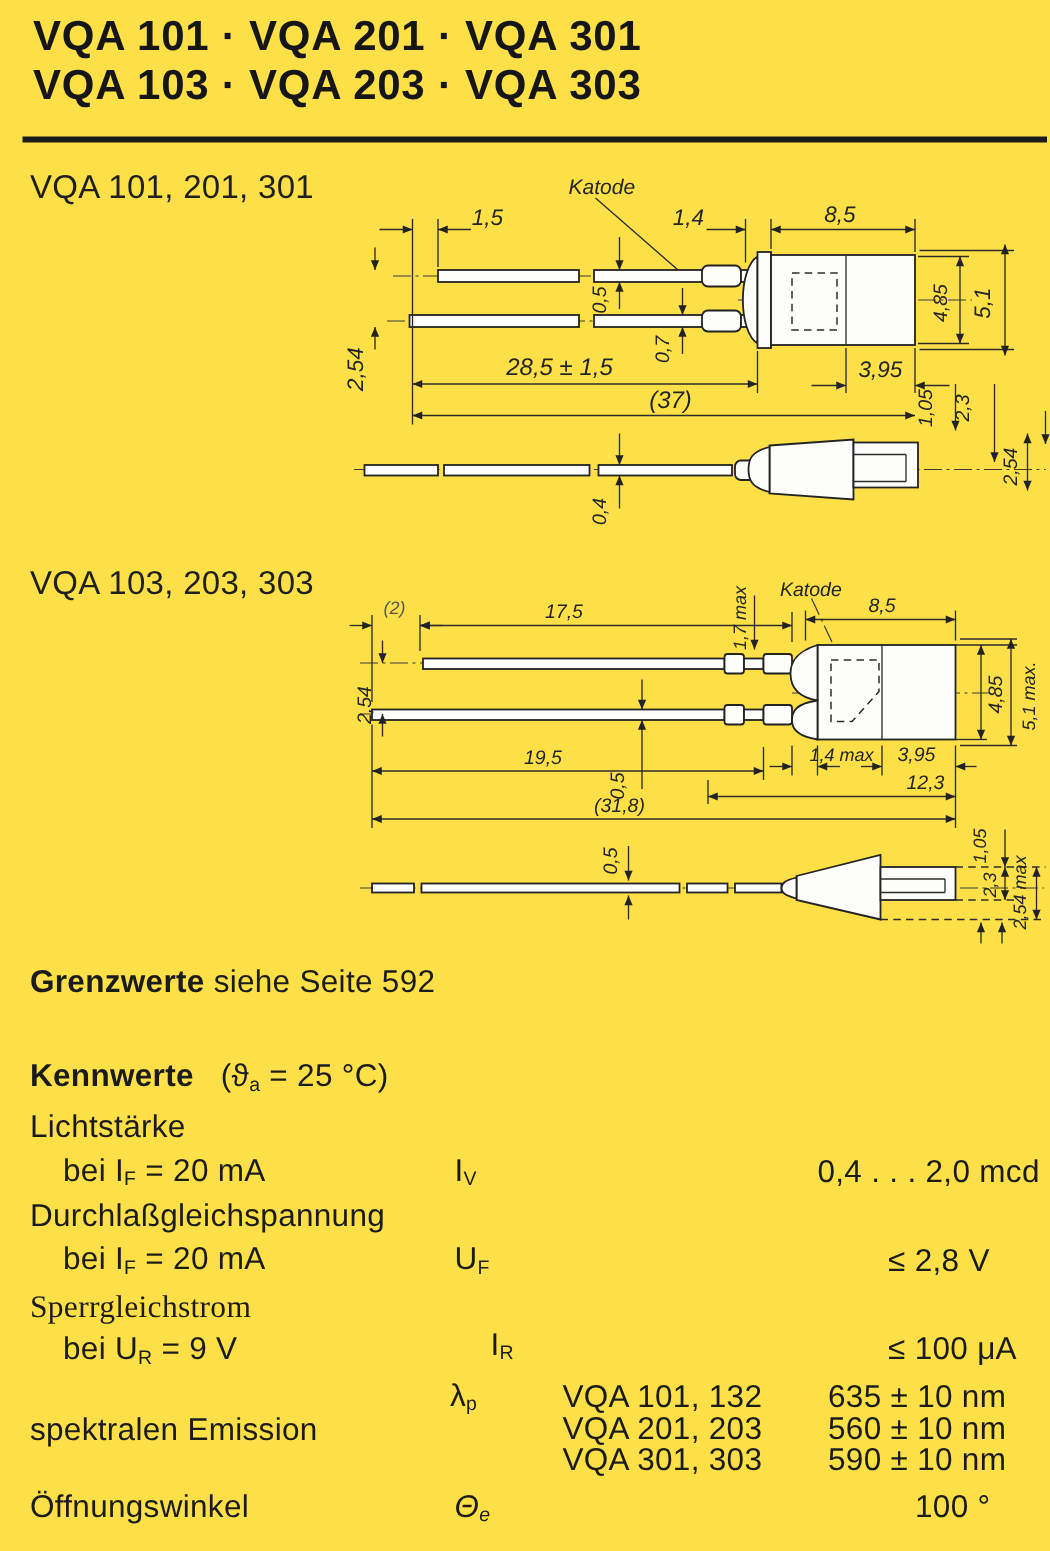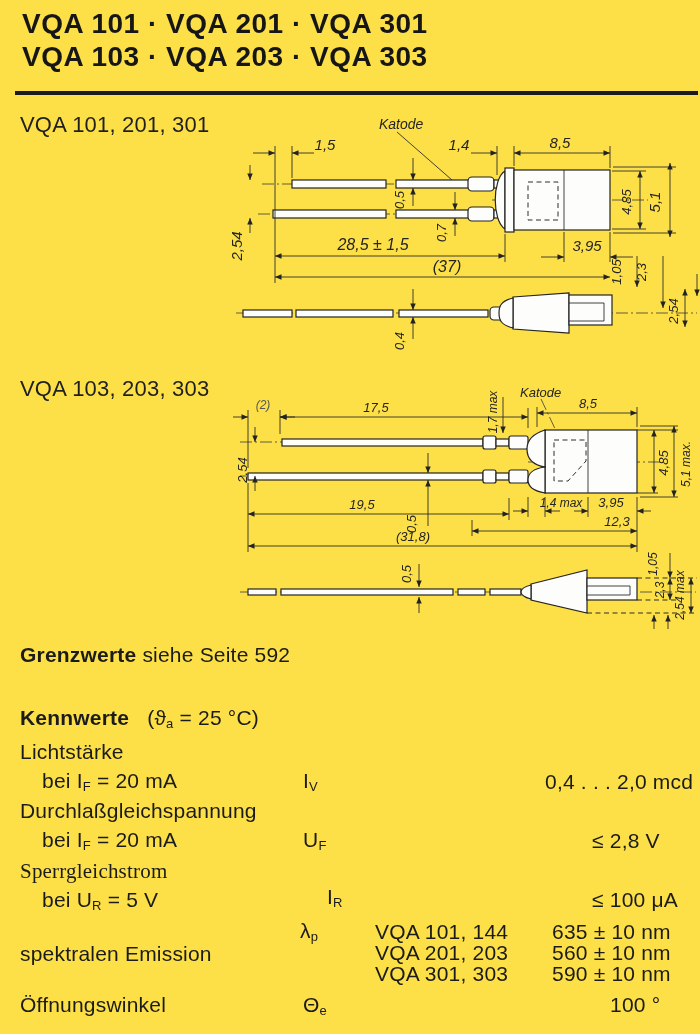--- a/index.html
+++ b/index.html
@@ -292,30 +292,30 @@
   <div class="abs t" style="left:42px;top:769px;"><span>bei I</span><sub>F</sub><span> = 20 mA</span></div>
   <div class="abs t" style="left:303px;top:769px;"><span>I</span><sub>V</sub></div>
   <div class="abs t" style="left:545px;top:770px;">0,4 . . . 2,0 mcd</div>
 
   <div class="abs t" style="left:20px;top:799px;">Durchlaßgleichspannung</div>
   <div class="abs t" style="left:42px;top:828px;"><span>bei I</span><sub>F</sub><span> = 20 mA</span></div>
   <div class="abs t" style="left:303px;top:828px;"><span>U</span><sub>F</sub></div>
   <div class="abs t" style="left:592px;top:829px;">≤ 2,8 V</div>
 
   <div class="abs t" style="left:20px;top:859px;font-family:Liberation Serif, serif;">Sperrgleichstrom</div>
-  <div class="abs t" style="left:42px;top:888px;"><span>bei U</span><sub>R</sub><span> = 5 V</span></div>
+  <div class="abs t" style="left:42px;top:888px;"><span>bei U</span><sub>R</sub><span> = 9 V</span></div>
   <div class="abs t" style="left:303px;top:885px;margin-left:24px;"><span>I</span><sub>R</sub></div>
   <div class="abs t" style="left:592px;top:888px;">≤ 100 μA</div>
 
   <div class="abs t" style="left:20px;top:942px;">spektralen Emission</div>
   <div class="abs t" style="left:300px;top:919px;"><span>λ</span><sub>p</sub></div>
-  <div class="abs t" style="left:375px;top:920px;">VQA 101, 144</div>
+  <div class="abs t" style="left:375px;top:920px;">VQA 101, 132</div>
   <div class="abs t" style="left:552px;top:920px;">635 ± 10 nm</div>
   <div class="abs t" style="left:375px;top:941px;">VQA 201, 203</div>
   <div class="abs t" style="left:552px;top:941px;">560 ± 10 nm</div>
   <div class="abs t" style="left:375px;top:962px;">VQA 301, 303</div>
   <div class="abs t" style="left:552px;top:962px;">590 ± 10 nm</div>
 
   <div class="abs t" style="left:20px;top:993px;">Öffnungswinkel</div>
-  <div class="abs t" style="left:303px;top:993px;"><span>Θ</span><sub>e</sub></div>
+  <div class="abs t" style="left:303px;top:993px;font-style:italic;"><span>Θ</span><sub>e</sub></div>
   <div class="abs t" style="left:610px;top:993px;">100 °</div>
 
 </div>
 
 </body></html>

